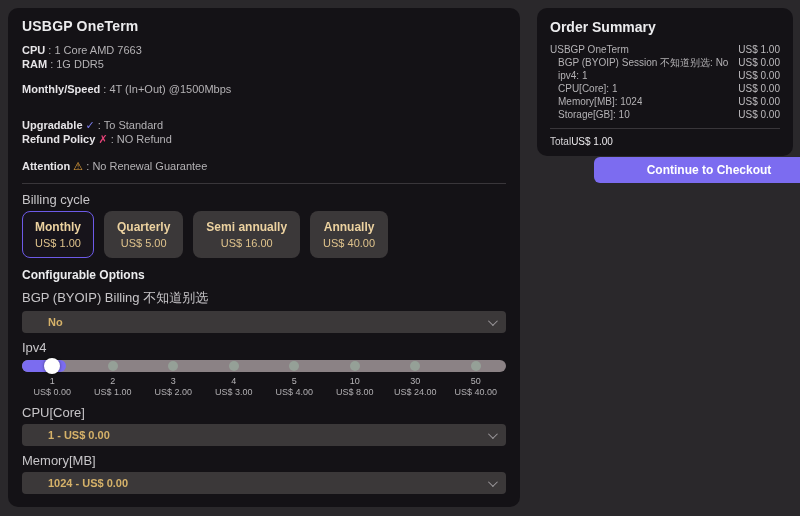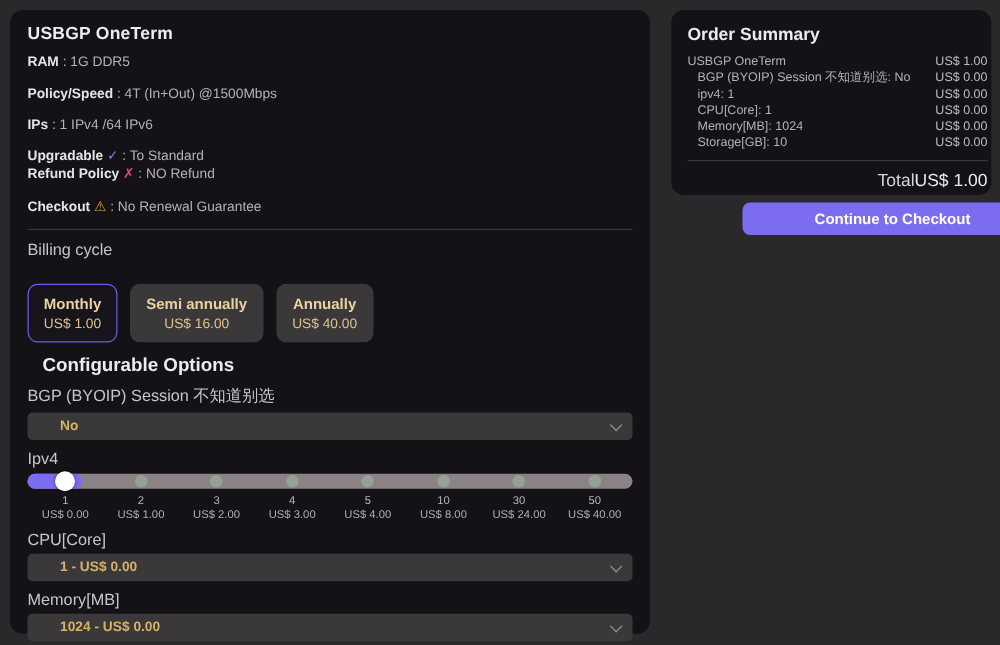--- a/index.html
+++ b/index.html
@@ -16,21 +16,21 @@
     border-radius: 10px;
   }
   .left-panel {
     left: 8px; top: 8px;
     width: 512px; height: 499px;
     padding: 10px 14px 12px 14px;
   }
   .right-panel {
     left: 537px; top: 8px;
     width: 256px; height: 148px;
-    padding: 11px 3px 12px 13px;
+    padding: 11px 13px 12px 13px;
   }
   .product-title {
     color: #ececee; font-size: 14px; font-weight: bold;
     margin-bottom: 9px; letter-spacing: .2px;
   }
   .spec-line {
     color: #b4b2b5; font-size: 11px; line-height: 14px;
   }
   .spec-line b { color: #e6e4e7; font-weight: bold; }
   .gap-s { height: 11px; }
@@ -46,29 +46,28 @@
   .field-label {
     color: #c7c5c8; font-size: 13px; margin: 7px 0 4px 0;
   }
   .billing-row { display: flex; gap: 10px; margin: 2px 0 10px 0; }
   .billing-btn {
     display: inline-flex; flex-direction: column; align-items: center;
     justify-content: center; gap: 3px;
     background: #3b3839; border: 1.6px solid transparent;
     border-radius: 8px; padding: 8px 12px; min-width: 58px;
     cursor: pointer;
-    margin-top: 16px;
   }
   .billing-btn.selected {
     background: #17141b; border-color: #6d5ae8;
   }
   .billing-name  { color: #ecd2a0; font-size: 12px; font-weight: bold; }
   .billing-price { color: #dfc38c; font-size: 11px; }
   .section-heading {
-    color: #ececee; font-size: 15px; font-weight: bold; margin: 4px 0 2px 12px;
+    color: #ececee; font-size: 12px; font-weight: bold; margin: 4px 0 2px 0;
   }
   .select-box {
     height: 22px; background: #3b3839; border-radius: 4px;
     display: flex; align-items: center; justify-content: space-between;
     padding: 0 11px 0 26px; cursor: pointer; margin-bottom: 2px;
   }
   .select-value { color: #d6b269; font-size: 11px; font-weight: bold; }
   .chevron {
     width: 7px; height: 7px;
     border-right: 1.7px solid #9a979a; border-bottom: 1.7px solid #9a979a;
@@ -104,95 +103,99 @@
   }
   .summary-row {
     display: flex; justify-content: space-between;
     color: #b3b1b4; font-size: 10px; line-height: 13px;
   }
   .summary-row.indent .summary-label { padding-left: 8px; }
   .summary-label { white-space: nowrap; overflow: hidden; }
   .summary-price { color: #bdbbbe; }
   hr.sum-div { border: none; border-top: 1px solid #39363a; margin: 7px 0; }
   .total-row {
-    display: flex; justify-content: flex-end;
-    font-size: 14px; color: #d5d3d6;
+    display: flex; justify-content: flex-start;
+    font-size: 10px; color: #d5d3d6;
   }
   .total-price { color: #eceaed; }
   .checkout-btn {
     margin-top: 10px; width: 100%; height: 26px;
     background: #7c6cf0; border: none; border-radius: 6px;
     color: #ffffff; font-size: 12px; font-weight: bold;
     font-family: inherit; cursor: pointer;
     display: flex; align-items: center; justify-content: center; margin-left: 44px;
   }
 </style>
 </head>
 <body>
 
 <div class="panel left-panel">
   <div class="product-title">USBGP OneTerm</div>
 
   <div class="spec-line">
+    <b>CPU</b>
+    <span>: 1 Core AMD 7663</span>
+  </div>
+  <div class="spec-line">
     <b>RAM</b>
     <span>: 1G DDR5</span>
   </div>
 
   <div class="gap-s"></div>
   <div class="spec-line">
-    <b>Policy/Speed</b>
+    <b>Monthly/Speed</b>
     <span>: 4T (In+Out) @1500Mbps</span>
   </div>
 
   <div class="gap-s"></div>
-  <div class="spec-line">
-    <b>IPs</b>
-    <span>: 1 IPv4 /64 IPv6</span>
-  </div>
 
   <div class="gap-s"></div>
   <div class="spec-line">
     <b>Upgradable</b>
     <span class="icon-chk">✓</span>
     <span>: To Standard</span>
   </div>
   <div class="spec-line">
     <b>Refund Policy</b>
     <span class="icon-x">✗</span>
     <span>: NO Refund</span>
   </div>
 
   <div class="gap-m"></div>
   <div class="spec-line">
-    <b>Checkout</b>
+    <b>Attention</b>
     <span class="icon-warn">⚠</span>
     <span>: No Renewal Guarantee</span>
   </div>
 
   <hr class="div">
 
   <div class="field-label">Billing cycle</div>
   <div class="billing-row">
     <div class="billing-btn selected">
       <span class="billing-name">Monthly</span>
       <span class="billing-price">US$ 1.00</span>
     </div>
     <div class="billing-btn">
+      <span class="billing-name">Quarterly</span>
+      <span class="billing-price">US$ 5.00</span>
+    </div>
+    <div class="billing-btn">
       <span class="billing-name">Semi annually</span>
       <span class="billing-price">US$ 16.00</span>
     </div>
     <div class="billing-btn">
       <span class="billing-name">Annually</span>
       <span class="billing-price">US$ 40.00</span>
     </div>
   </div>
 
   <div class="section-heading">Configurable Options</div>
 
-  <div class="field-label">BGP (BYOIP) Session 不知道别选</div>
+  <div class="field-label">BGP (BYOIP) Billing 不知道别选</div>
   <div class="select-box">
     <span class="select-value">No</span>
     <span class="chevron"></span>
   </div>
 
   <div class="field-label">Ipv4</div>
   <div class="slider-wrap">
     <div class="slider-track"></div>
     <div class="slider-tick" style="left:6.25%"></div>
     <div class="slider-tick" style="left:18.75%"></div>

